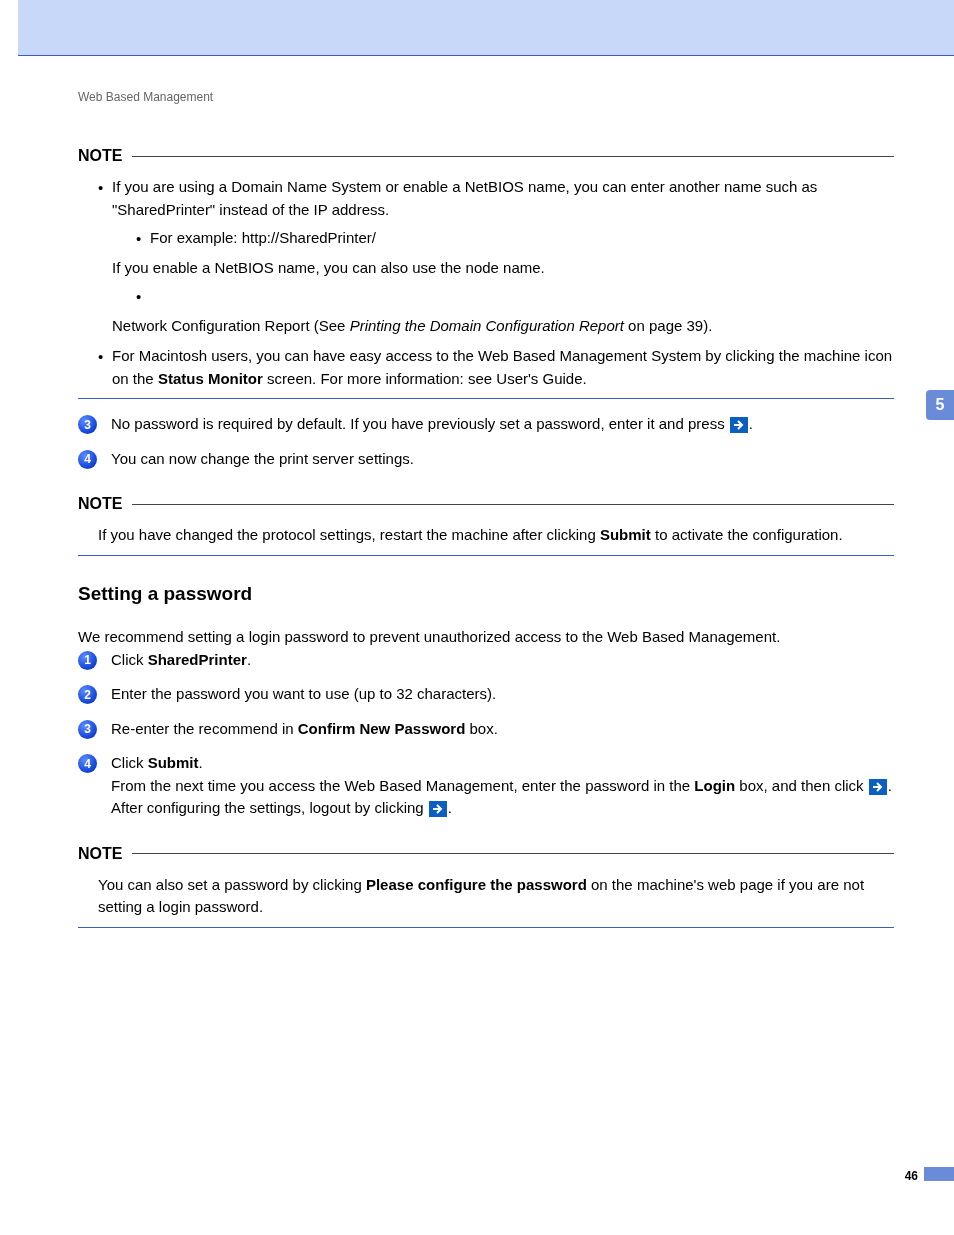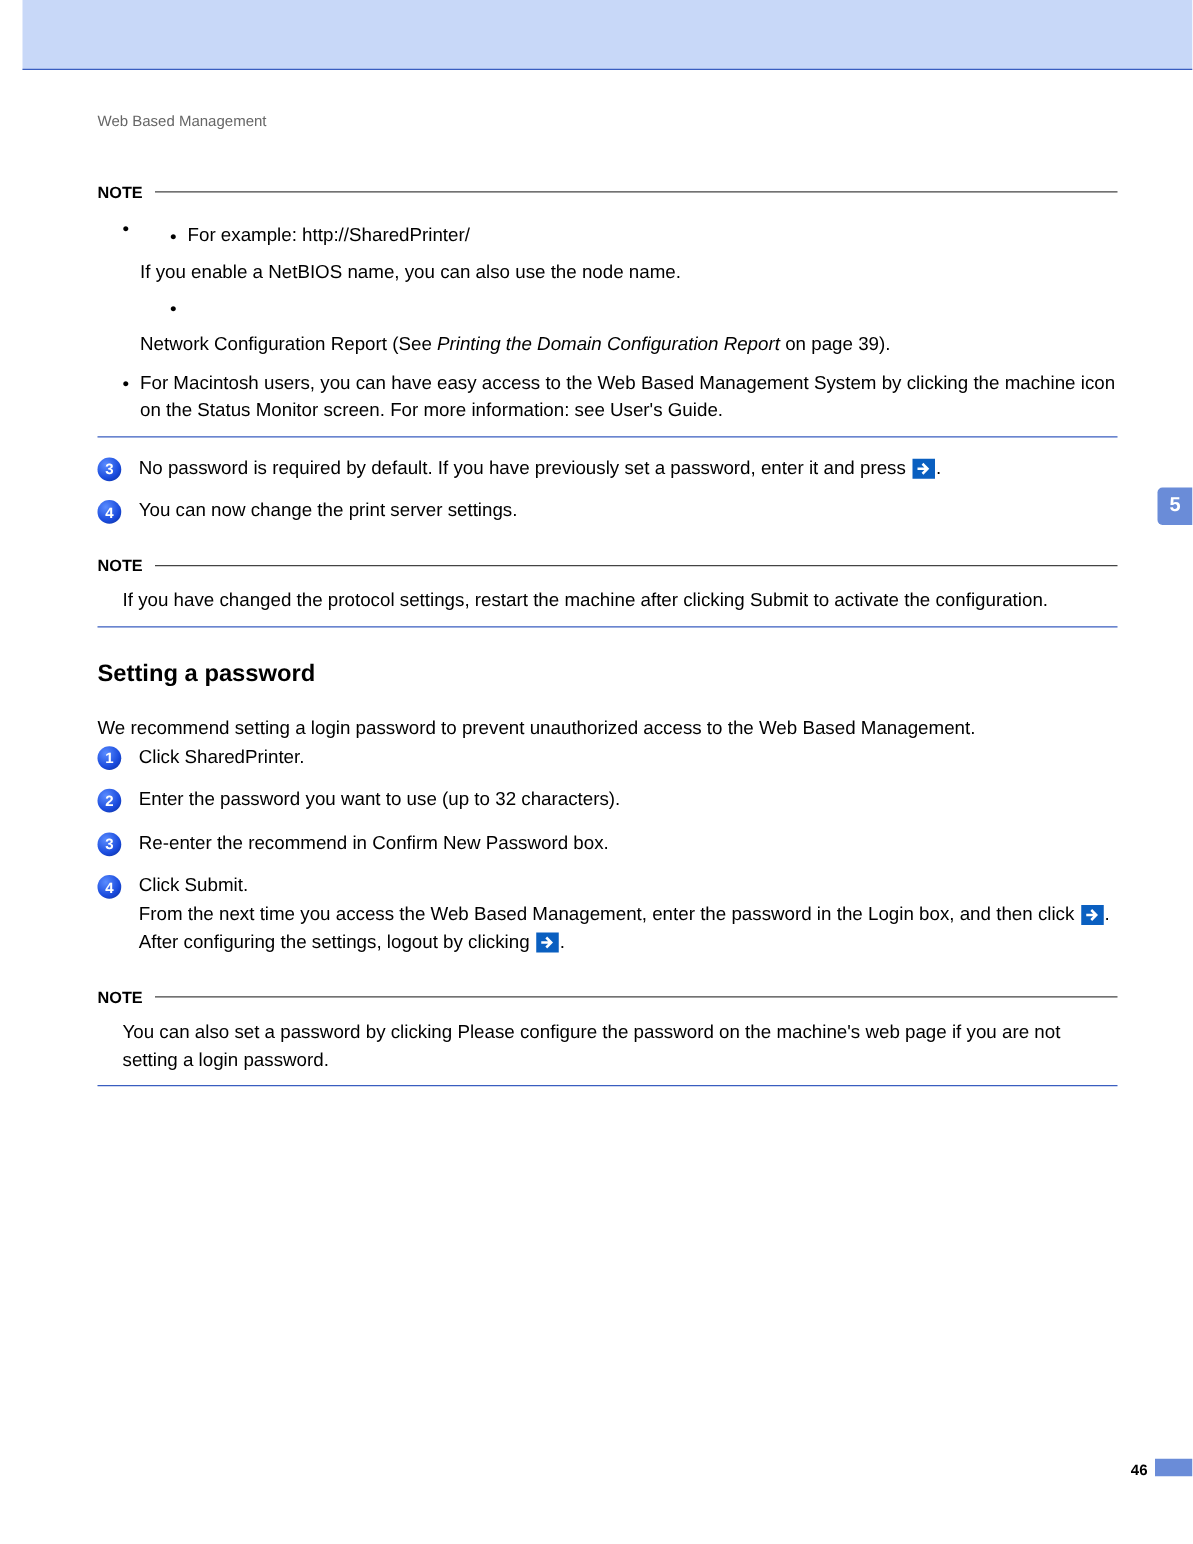--- a/index.html
+++ b/index.html
@@ -25,21 +25,21 @@
     border-radius: 25px;
   }
   .header-label {
     font-size: 12px;
     color: #666;
     margin-bottom: 38px;
     margin-top: 14px;
   }
   .note-heading {
     font-weight: bold;
-    font-size: 13px;
+    font-size: 16px;
     display: flex;
     align-items: center;
     margin-bottom: 8px;
     margin-top: 22px;
   }
   .note-heading .rule {
     flex: 1;
     height: 1px;
     background: #444;
     margin-left: 10px;
@@ -128,39 +128,40 @@
     height: 14px;
     background: #6a8cd8;
   }
   .page-num {
     position: absolute;
     right: 36px;
     bottom: 50px;
     font-size: 12px;
     font-weight: bold;
   }
-  .bold { font-weight: normal; }
+  .bold { font-weight: bold; }
   .italic { font-style: italic; }
 </style>
 </head>
 <body>
 
 <div class="top-banner"></div>
 
 <div class="content">
   <div class="header-label">Web Based Management</div>
 
   <div class="note-heading">
     <span>NOTE</span>
     <span class="rule"></span>
   </div>
   <div class="note-body">
     <div class="bullet-outer">
       <div class="dot">•</div>
       <div class="txt">
+        <span>If you are using a Domain Name System or enable a NetBIOS name, you can enter another name such as "SharedPrinter" instead of the IP address.</span>
         <div class="sub-bullet">
           <div class="dot">•</div>
           <div>For example: http://SharedPrinter/</div>
         </div>
         <div>If you enable a NetBIOS name, you can also use the node name.</div>
         <div class="sub-bullet">
           <div class="dot">•</div>
         </div>
         <div>
           <span>Network Configuration Report (See </span><span class="italic">Printing the Domain Configuration Report</span><span> on page 39).</span>

